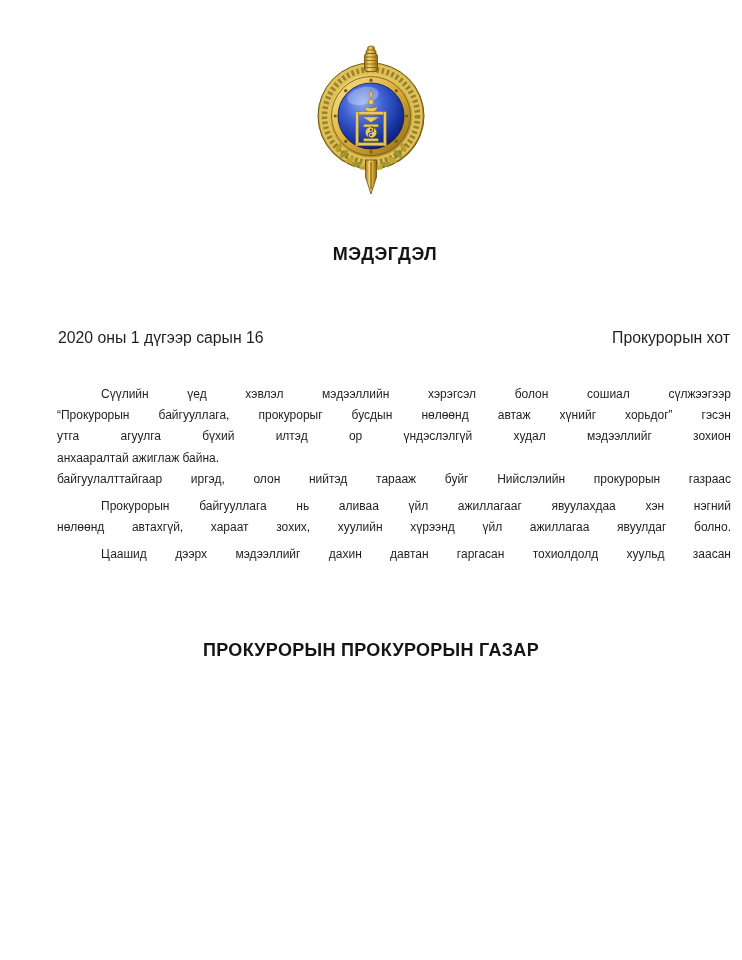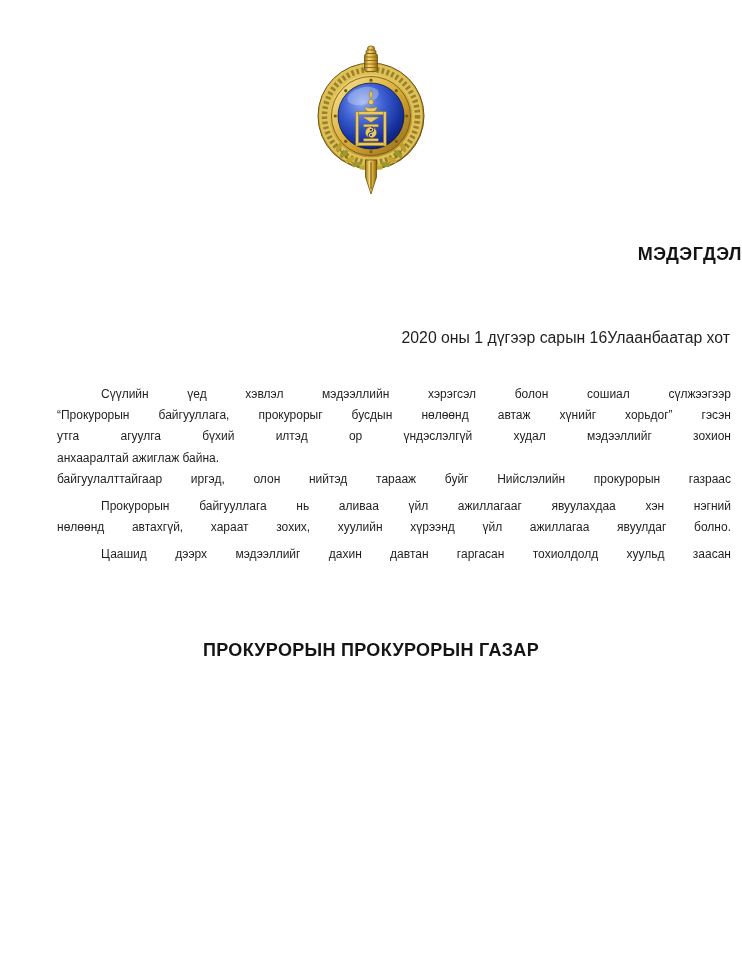--- a/index.html
+++ b/index.html
@@ -14,30 +14,30 @@
   }
   .emblem{
     position:absolute;
     top:44px;left:50%;
     transform:translateX(-50%);
     width:136px;height:152px;
   }
   .doc-title{
     position:absolute;
     top:244px;left:0;right:0;
-    text-align:right;
+    text-align:center;
     font-size:18px;font-weight:bold;
     letter-spacing:.5px;
     color:#141414;
     padding-left:28px;
   }
   .dateline{
     position:absolute;
     top:329px;left:58px;right:12px;
-    display:flex;justify-content:flex-end;
+    display:flex;justify-content:space-between;
     font-size:15.8px;
   }
   .body-text{
     position:absolute;
     top:384px;left:57px;width:674px;
     font-size:12px;
     line-height:21.2px;
   }
   .body-text p{margin:0 0 6px 0;}
   .line{display:block;text-align:justify;text-align-last:justify;}
@@ -154,21 +154,21 @@
         <line x1="62" y1="20" x2="74" y2="20"></line>
         <line x1="62" y1="23.5" x2="74" y2="23.5"></line>
       </g>
     </g>
   </svg>
 
   <div class="doc-title">МЭДЭГДЭЛ</div>
 
   <div class="dateline">
     <span>2020 оны 1 дүгээр сарын 16</span>
-    <span>Улаанбаатар хот</span>
+    <span>Прокурорын хот</span>
   </div>
 
   <div class="body-text">
     <p>
       <span class="line line--indent">Сүүлийн үед хэвлэл мэдээллийн хэрэгсэл болон сошиал сүлжээгээр</span>
       <span class="line">“Прокурорын байгууллага, прокурорыг бусдын нөлөөнд автаж хүнийг хорьдог” гэсэн</span>
       <span class="line">утга агуулга бүхий илтэд ор үндэслэлгүй худал мэдээллийг зохион</span>
       <span class="line line--last">анхааралтай ажиглаж байна.</span>
       <span class="line">байгуулалттайгаар иргэд, олон нийтэд тарааж буйг Нийслэлийн прокурорын газраас</span>
     </p>

